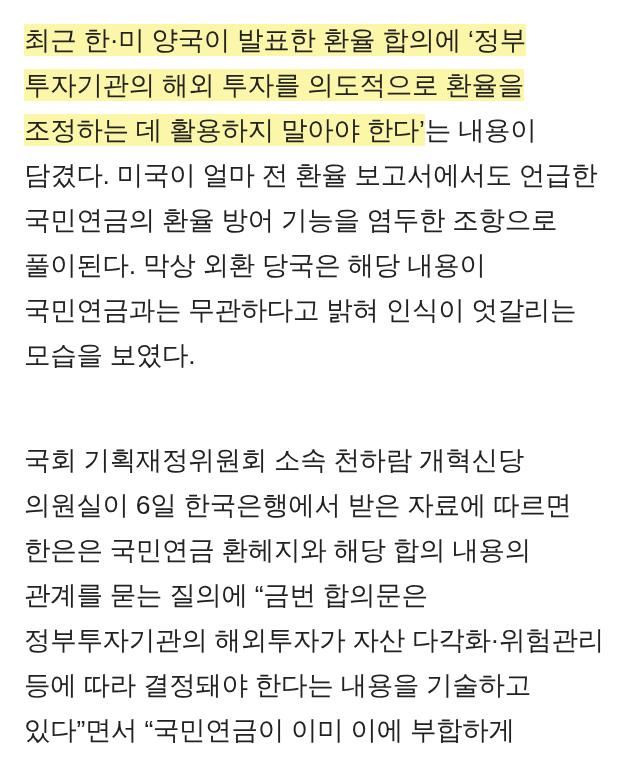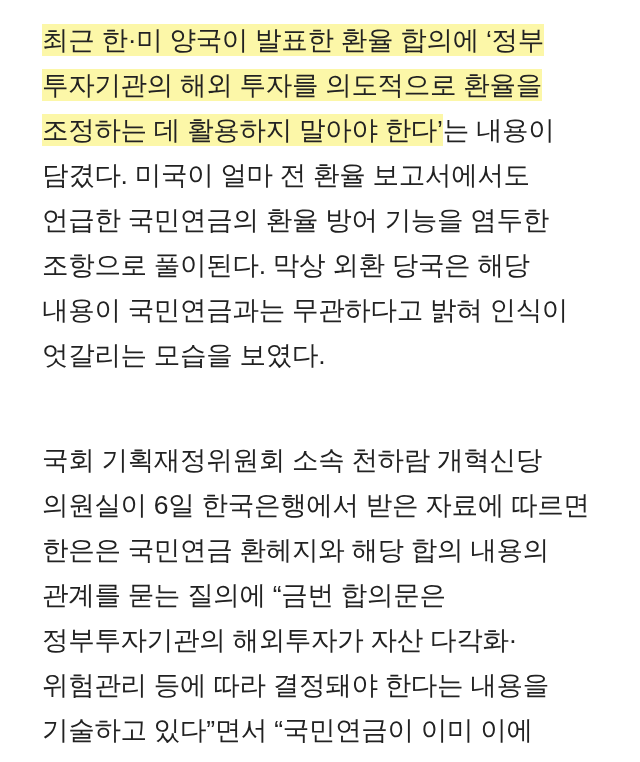--- a/index.html
+++ b/index.html
@@ -11,21 +11,21 @@
     height: 762px;
     background: #ffffff;
     font-family: "Liberation Sans", sans-serif;
     color: #1a1a1a;
     overflow: hidden;
   }
   .article {
     box-sizing: border-box;
     width: 640px;
     height: 762px;
-    padding: 18px 26px 0 42px;
+    padding: 18px 26px 0 24px;
   }
   .para {
     font-size: 26.5px;
     line-height: 45px;
     letter-spacing: -0.3px;
     color: #222222;
     text-align: left;
     word-break: keep-all;
     margin: 0;
   }

